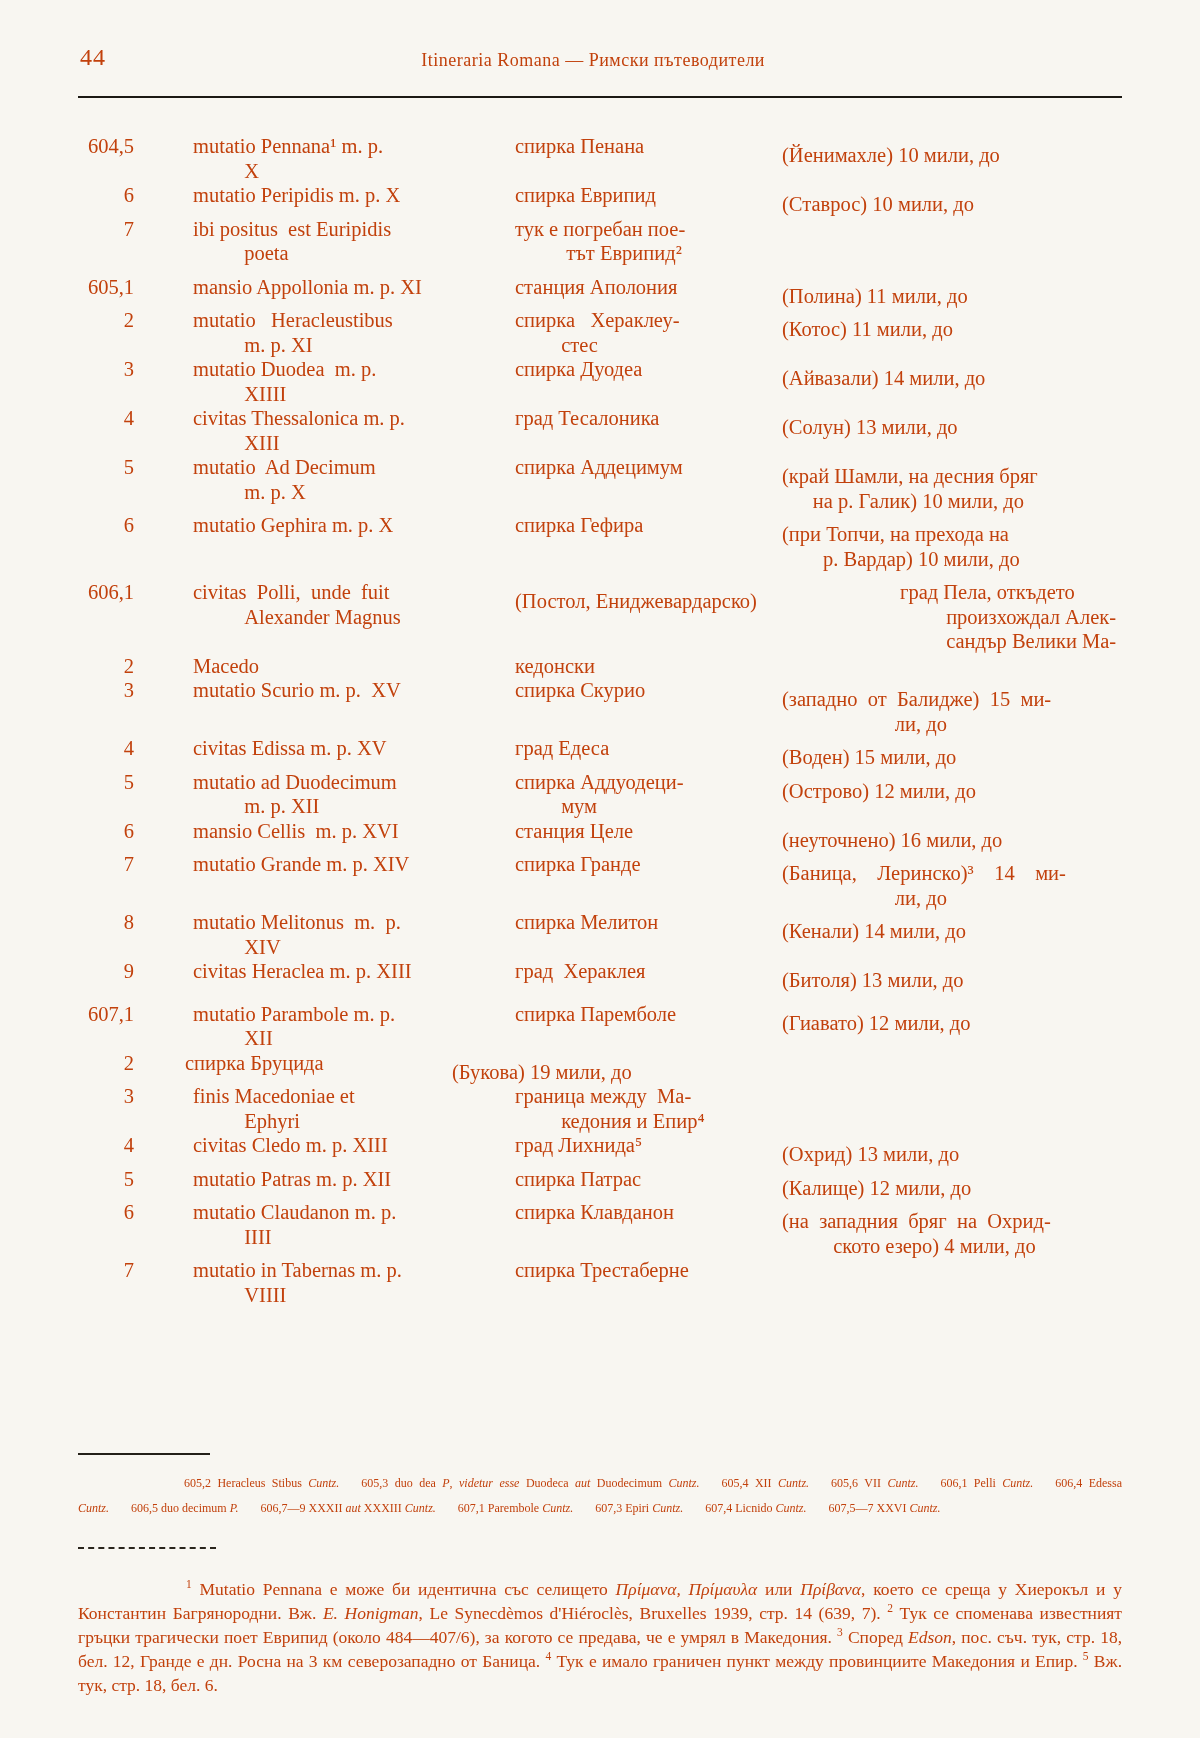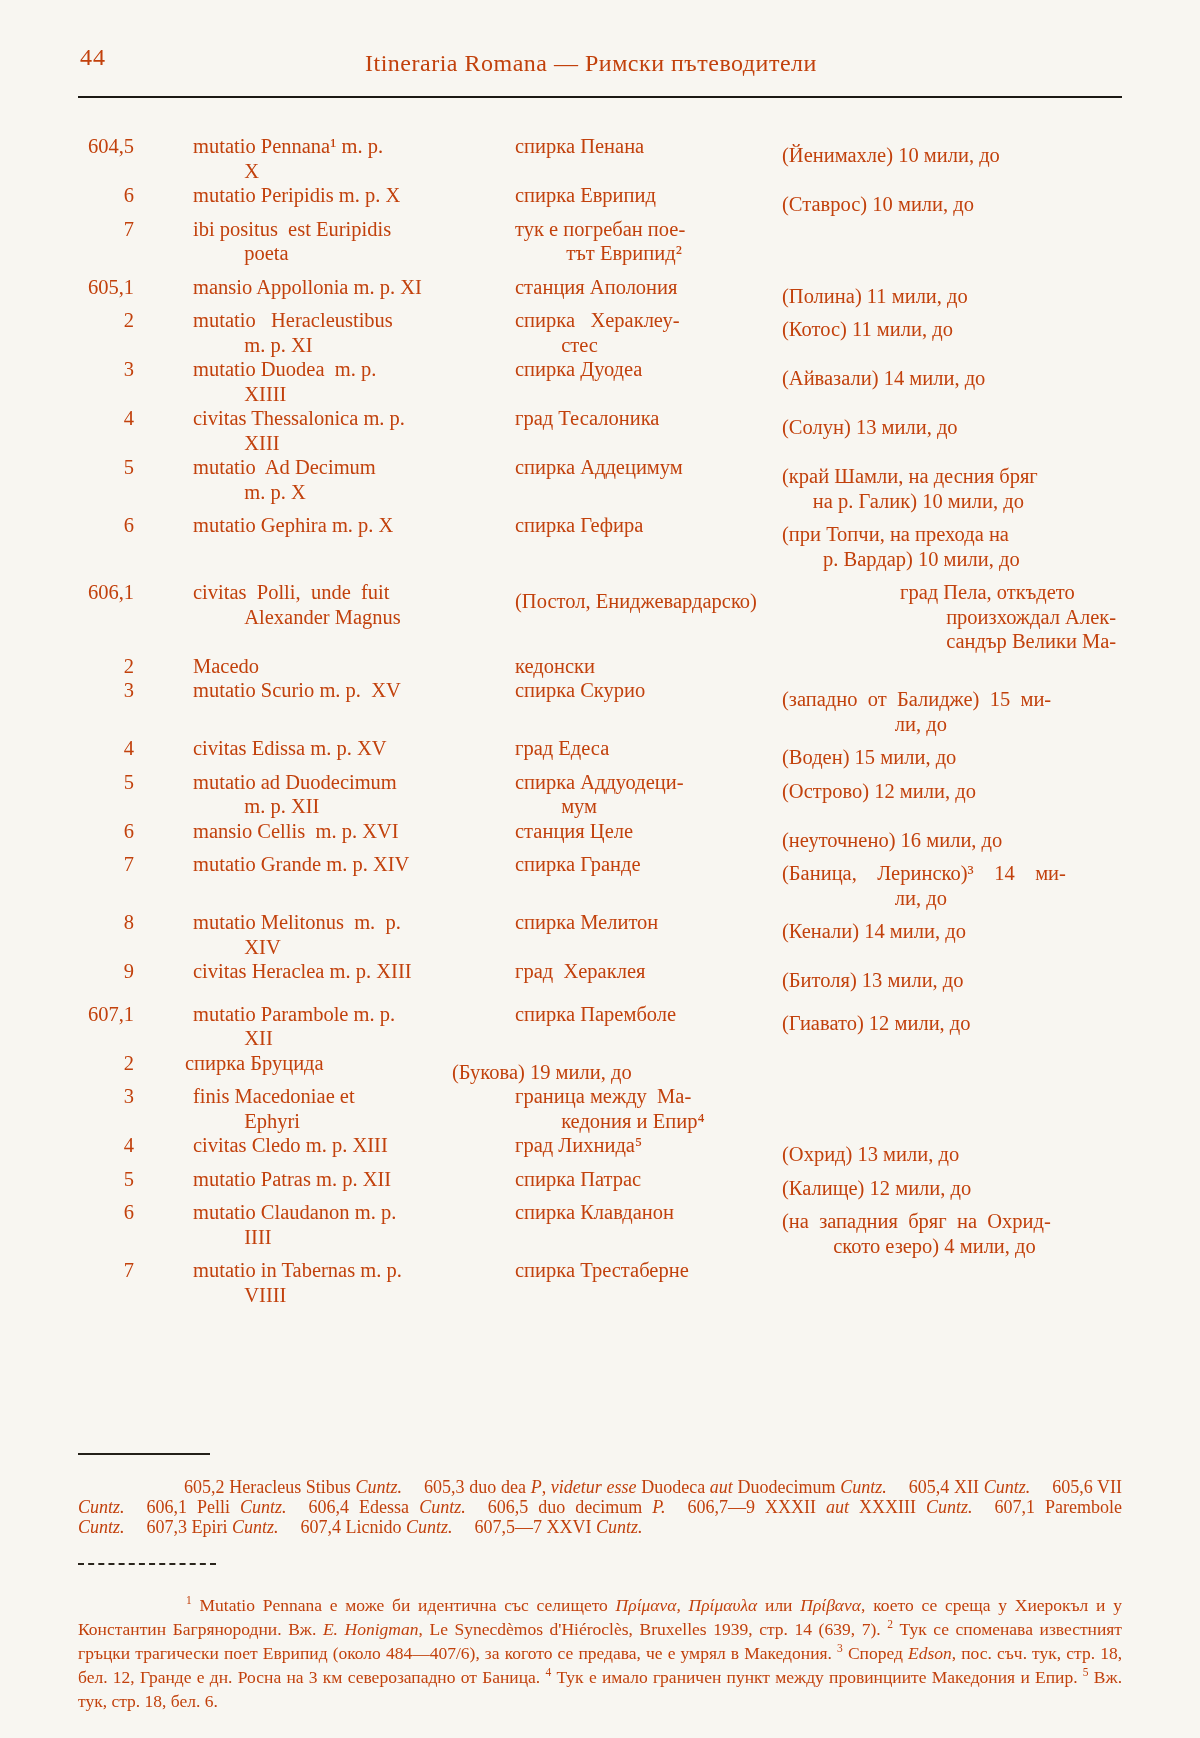--- a/index.html
+++ b/index.html
@@ -13,36 +13,36 @@
     font-family: "Liberation Serif", "DejaVu Serif", serif;
     box-sizing: border-box;
     padding: 0 78px;
     overflow: hidden;
   }
   
   .header { position: relative; padding-top: 46px; height: 34px; }
   .page-number { position: absolute; left: 2px; top: 44px; font-size: 24px; letter-spacing: 1px; }
   .header-title {
     position: absolute; left: 50%; top: 50px; transform: translateX(-52%);
-    font-size: 24px; letter-spacing: 0.5px; white-space: nowrap;
+    font-size: 18px; letter-spacing: 0.5px; white-space: nowrap;
   }
   .header-rule { margin-top: 16px; border-top: 2.5px solid #1c1914; }
   
   .itinerary { margin-top: 36px; font-size: 20.5px; line-height: 24.5px; }
   .row { display: flex; align-items: flex-start; gap: 45px; }
   .row.group-start { margin-top: 9px; }
   .cell { white-space: pre-wrap; }
   .cell.ref   { width: 62px; text-align: right; padding-right: 6px; box-sizing: border-box; flex: none; }
   .cell.latin { width: 277px; margin-left: 8px; flex: none; }
   .cell.bulg  { width: 222px; flex: none; }
   .cell.ident { flex: 1; margin-top: 9px; }
   
   .sep-rule-1 { margin-top: 146px; width: 132px; border-top: 2px solid #242019; }
   .apparatus {
-    margin-top: 22px; font-size: 18px; line-height: 20px;
+    margin-top: 16px; font-size: 12px; line-height: 25px;
     text-align: justify; text-indent: 106px;
   }
   .apparatus .entry { margin-right: 22px; }
   .sep-rule-2 { margin-top: 26px; width: 138px; border-top: 2px dashed #2a251d; }
   .footnotes {
     margin-top: 28px; font-size: 17.5px; line-height: 24px;
     text-align: justify; text-indent: 108px;
   }
   .it { font-style: italic; }
   .sup { vertical-align: super; font-size: 11.5px; line-height: 0; }

